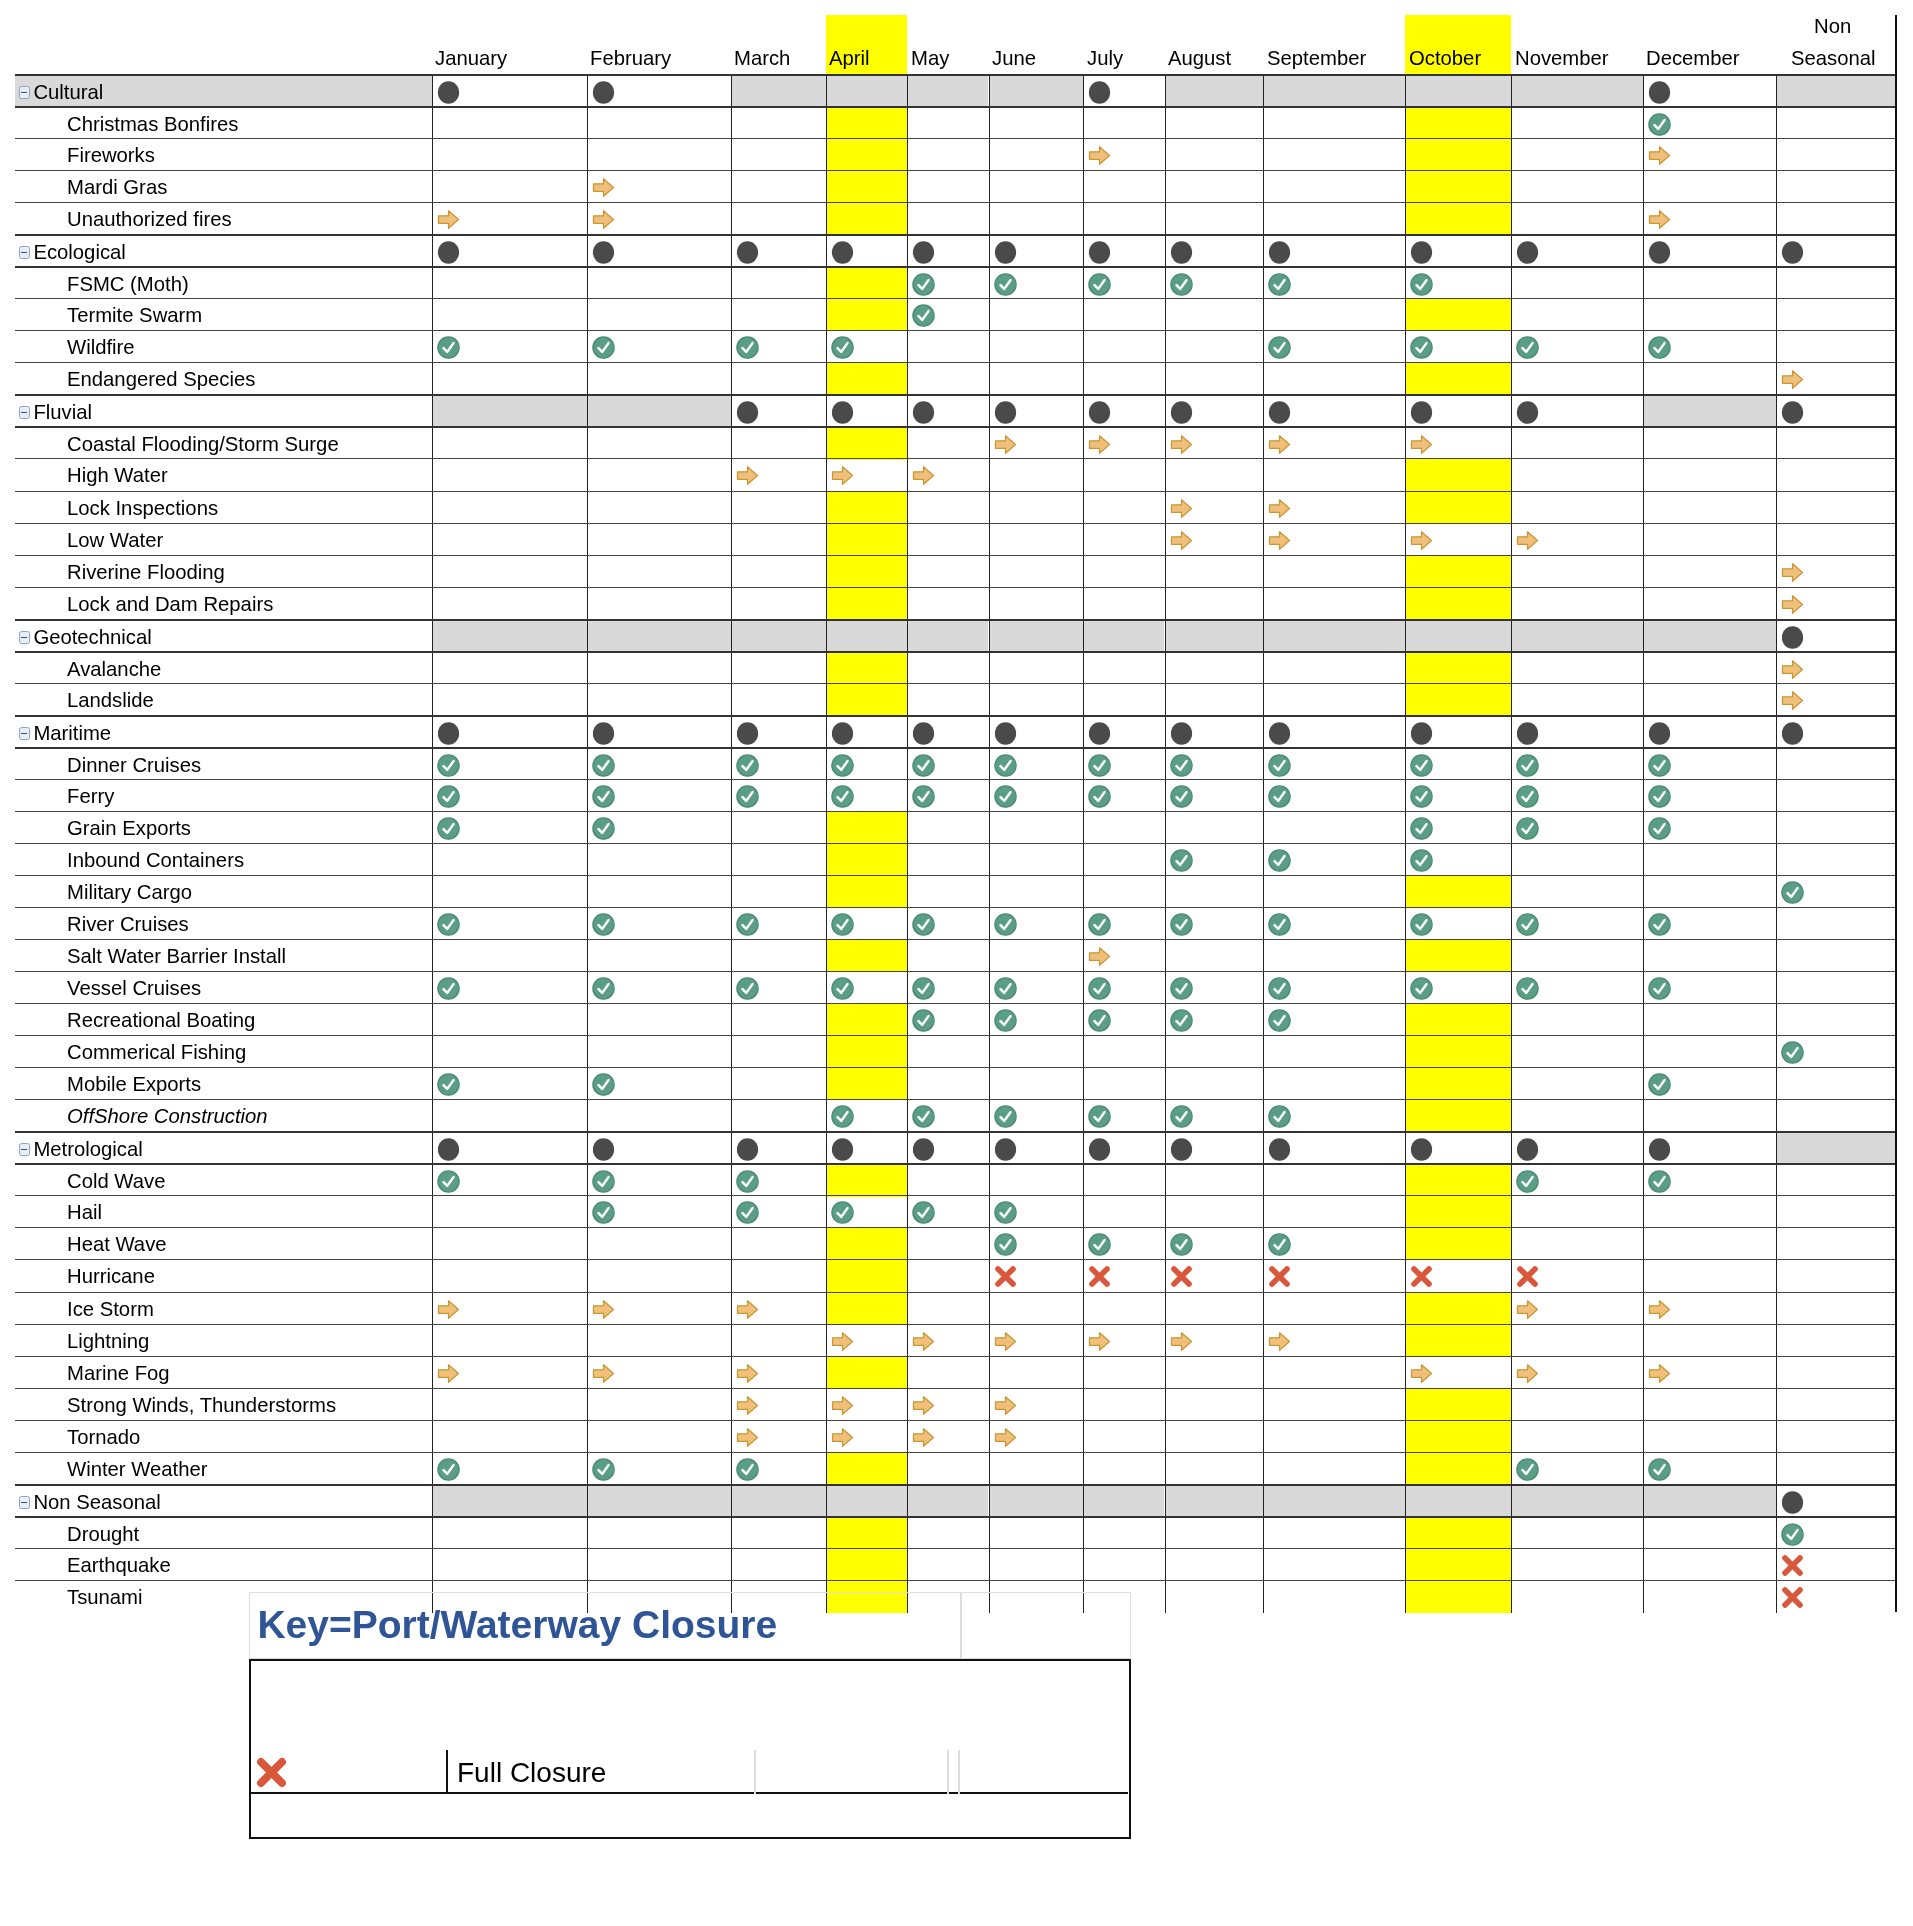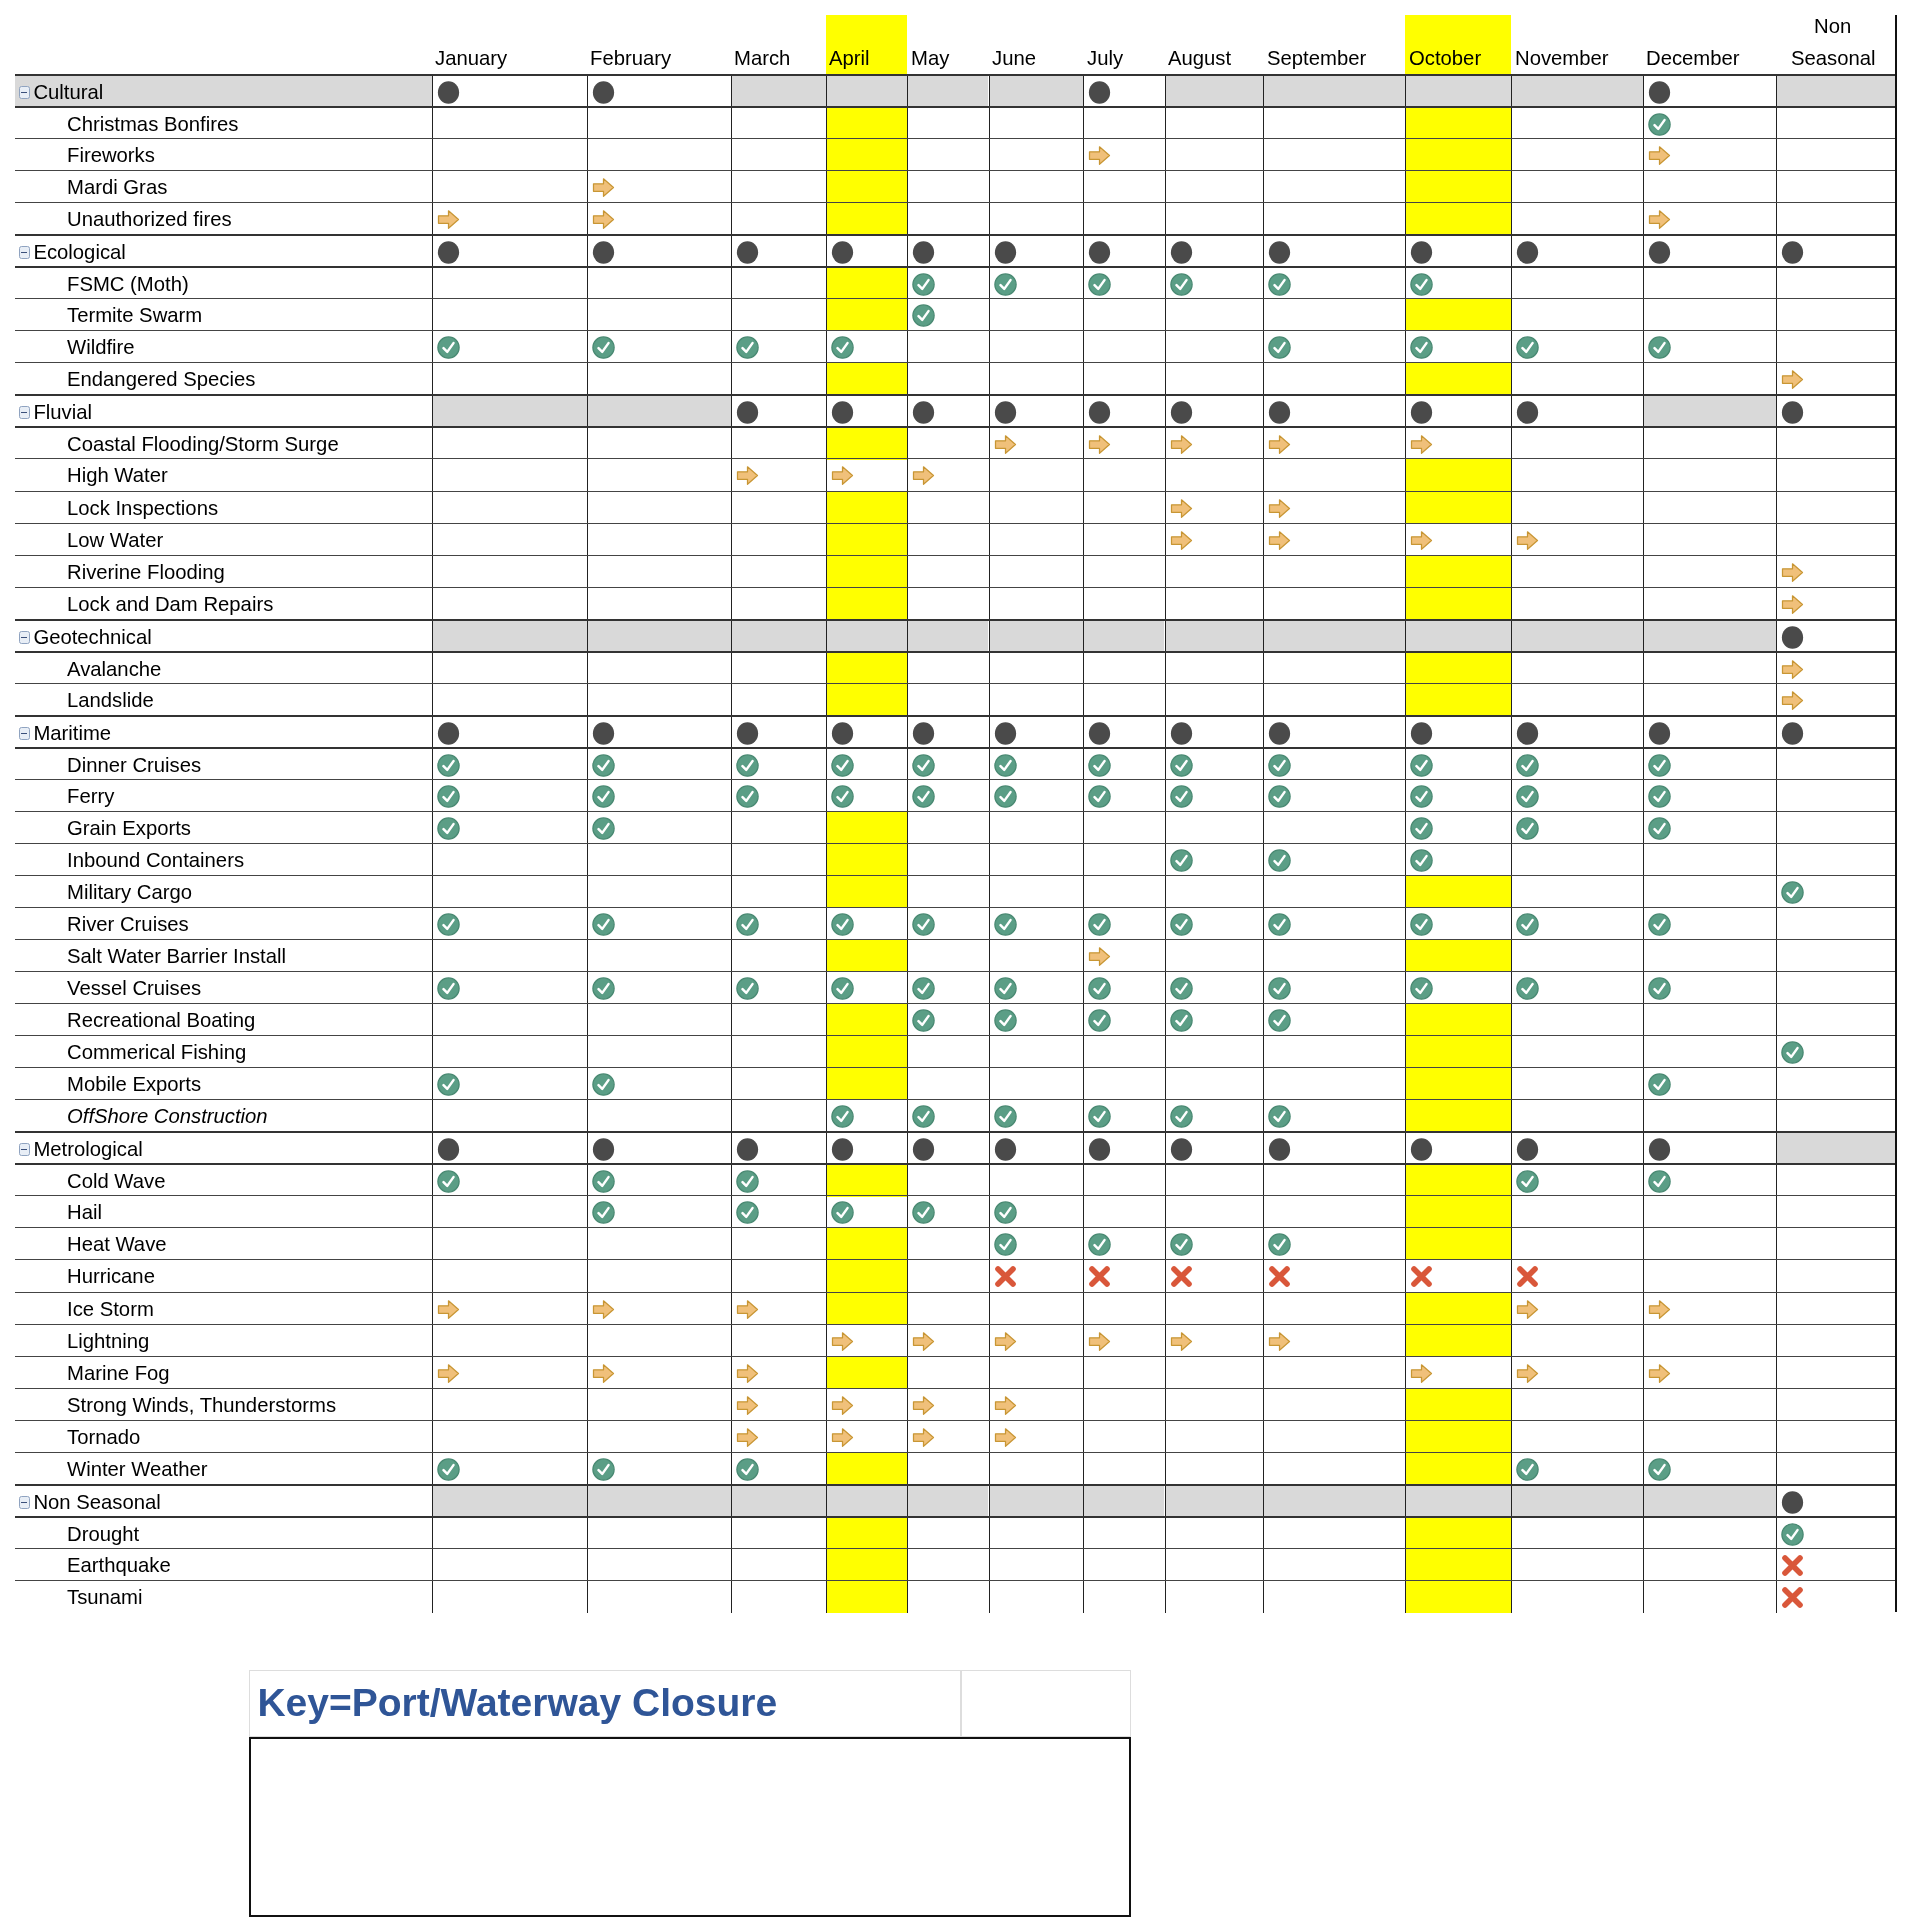--- a/index.html
+++ b/index.html
@@ -17,21 +17,21 @@
   .row .cell.grey { background:#d9d9d9; }
   .row .cell.yellow { background:#ffff00; }
   .row.cat { border-top:2.5px solid #333; box-sizing:border-box; }
   .row.sub { border-top:1.8px solid #444; box-sizing:border-box; }
   .row.first-sub { border-top:2.5px solid #333; }
   .rightline { position:absolute; left:1895px; top:15px; width:1.8px; height:1597px; background:#111; }
   .expand { display:inline-block; width:11px; height:13.6px; border:1.2px solid #8fa3c0; border-radius:2.5px;
             background:#e8eef6; vertical-align:middle; margin:0 3.7px 2.5px 3.7px; position:relative; box-sizing:border-box; }
   .expand::after { content:""; position:absolute; left:1.8px; right:1.8px; top:5px; height:1.2px; background:#3a4f7a; }
   .icon { position:absolute; top:3.7px; left:2.5px; width:25px; height:25px; }
-  .legend { position:absolute; left:249px; top:1670px; width:842px; height:246px; }
+  .legend { position:absolute; left:249px; top:1592px; width:842px; height:246px; }
   .legend .title-row { position:absolute; left:0; top:0; width:882px; height:67px; border:1.8px solid #ddd; box-sizing:border-box; }
   .legend .title-row .title { position:absolute; left:7.4px; top:10px; font-size:39px; font-weight:bold; color:#2f5597; white-space:nowrap; }
   .legend .title-row .split { position:absolute; left:710px; top:0; width:1.8px; height:100%; background:#ddd; }
   .legend .body { position:absolute; left:0; top:67px; width:882px; height:180px; border:2.5px solid #111; box-sizing:border-box; }
   .lrow { position:absolute; left:0; width:877px; height:44px; }
   .lrow .iconcell { position:absolute; left:0; top:0; width:197px; height:44px; border-right:2.5px solid #111; box-sizing:border-box; }
   .lrow .txt { position:absolute; left:206px; top:7.4px; font-size:28px; line-height:31px; white-space:nowrap; }
   .lrow .gl { position:absolute; top:0; width:1.8px; height:44px; background:#ddd; }
   .lrow.b { border-bottom:2.5px solid #111; box-sizing:border-box; }
   .licon { position:absolute; left:2.5px; top:5px; width:35px; height:35px; }
@@ -1820,15 +1820,26 @@
     </div>
   </div>
 <div class="rightline"></div>
 
 <div class="legend">
   <div class="title-row">
     <div class="title">Key=Port/Waterway Closure</div>
     <div class="split"></div>
   </div>
   <div class="body" id="legend-body">
+      <div class="lrow b" style="top: 89px;">
+        <div class="iconcell">
+          <span class="licon"><svg viewBox="0 0 40 40" width="100%" height="100%">
+              <path d="M8 8 L32 32 M32 8 L8 32" stroke="#d9573a" stroke-width="9" stroke-linecap="round"></path>
+            </svg></span>
+        </div>
+        <div class="gl" style="left: 503px;"></div>
+        <div class="gl" style="left: 696px;"></div>
+        <div class="gl" style="left: 707px;"></div>
+        <div class="txt" style="background: rgb(255, 255, 255);">Full Closure</div>
+      </div>
     </div>
 </div>
 
 
 </body></html>

